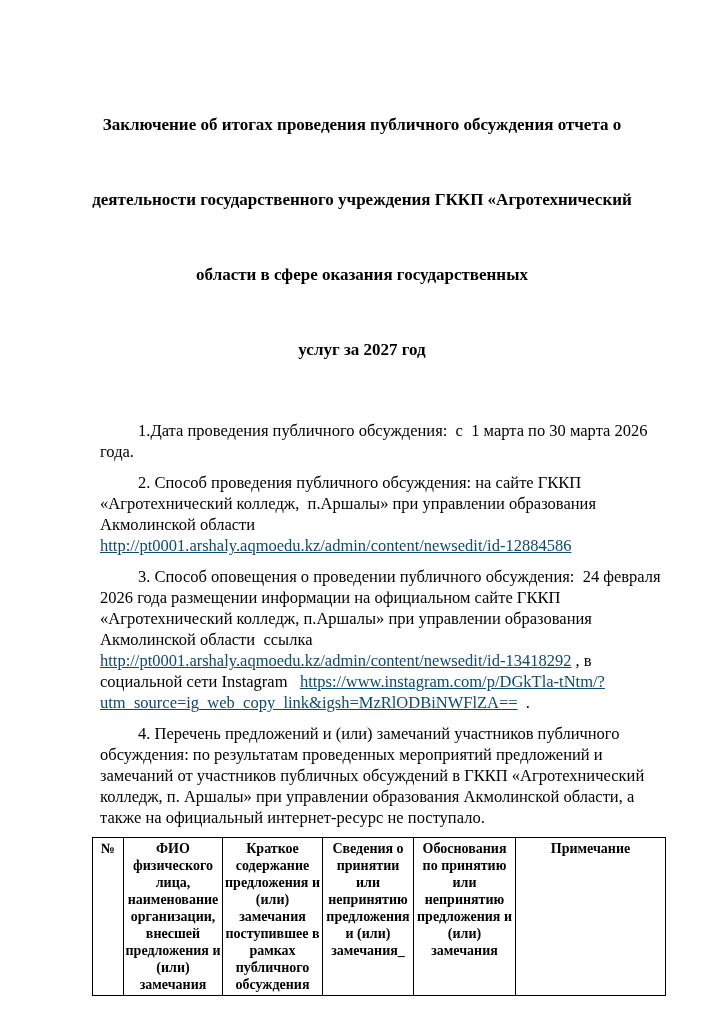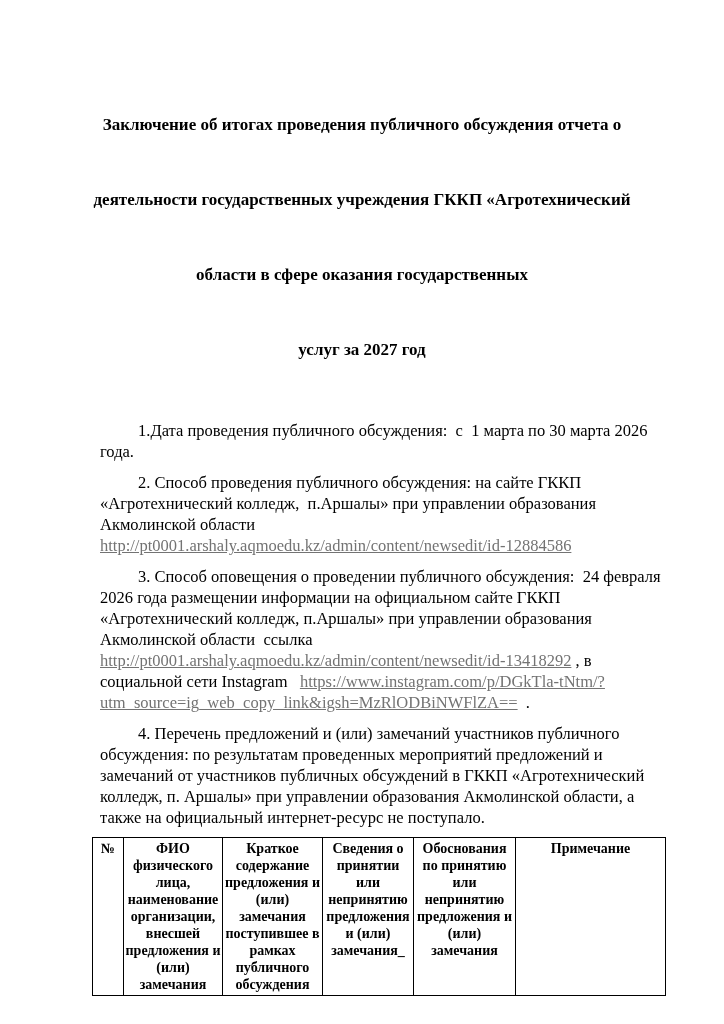--- a/index.html
+++ b/index.html
@@ -27,21 +27,21 @@
   .para {
     margin-top: 10px;
     font-size: 16.5px;
     line-height: 21px;
     text-indent: 38px;
     white-space: pre-wrap;
     text-align: left;
   }
   .para.first { margin-top: 8px; }
   .link {
-    color: #737373;
+    color: #0c4a6e;
     cursor: pointer;
   }
   table.results {
     border-collapse: collapse;
     table-layout: fixed;
     width: 573px;
     margin-left: -8px;
     margin-top: 9px;
   }
   table.results td {
@@ -57,21 +57,21 @@
   }
 </style>
 </head>
 <body>
 
 <div class="page">
   <div class="content">
 
     <div class="title">
       <div>Заключение об итогах проведения публичного обсуждения отчета о</div>
-      <div>деятельности государственных учреждения ГККП «Агротехнический</div>
+      <div>деятельности государственного учреждения ГККП «Агротехнический</div>
       <div>области в сфере оказания государственных</div>
       <div>услуг за 2027 год</div>
     </div>
 
     <p class="para first">1.Дата проведения публичного обсуждения:  с  1 марта по 30 марта 2026 года.</p>
 
     <p class="para"><span>2. Способ проведения публичного обсуждения: на сайте ГККП «Агротехнический колледж,  п.Аршалы» при управлении образования Акмолинской области </span><a href="#" class="link">http://pt0001.arshaly.aqmoedu.kz/admin/content/newsedit/id-12884586</a></p>
 
     <p class="para"><span>3. Способ оповещения о проведении публичного обсуждения:  24 февраля 2026 года размещении информации на официальном сайте ГККП «Агротехнический колледж, п.Аршалы» при управлении образования Акмолинской области  ссылка </span><a href="#" class="link">http://pt0001.arshaly.aqmoedu.kz/admin/content/newsedit/id-13418292</a><span> , в социальной сети Instagram   </span><a href="#" class="link">https://www.instagram.com/p/DGkTla-tNtm/?utm_source=ig_web_copy_link&amp;igsh=MzRlODBiNWFlZA==</a><span>  .</span></p>
 

